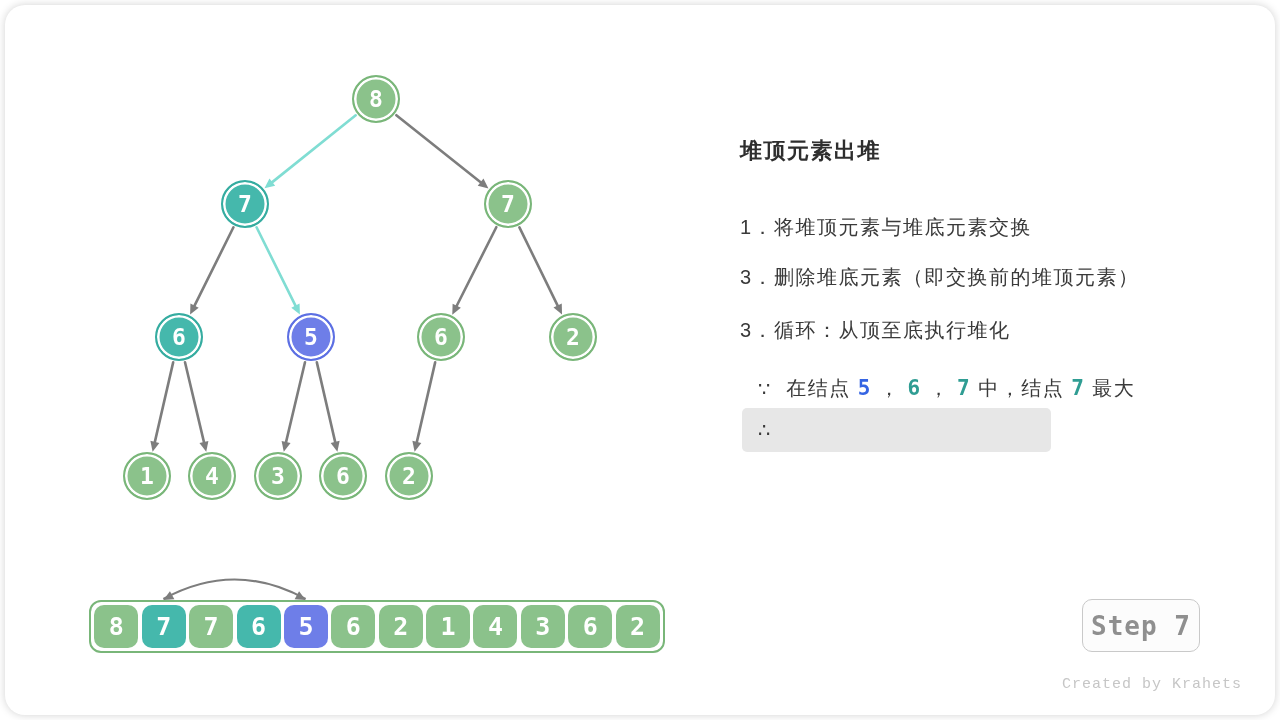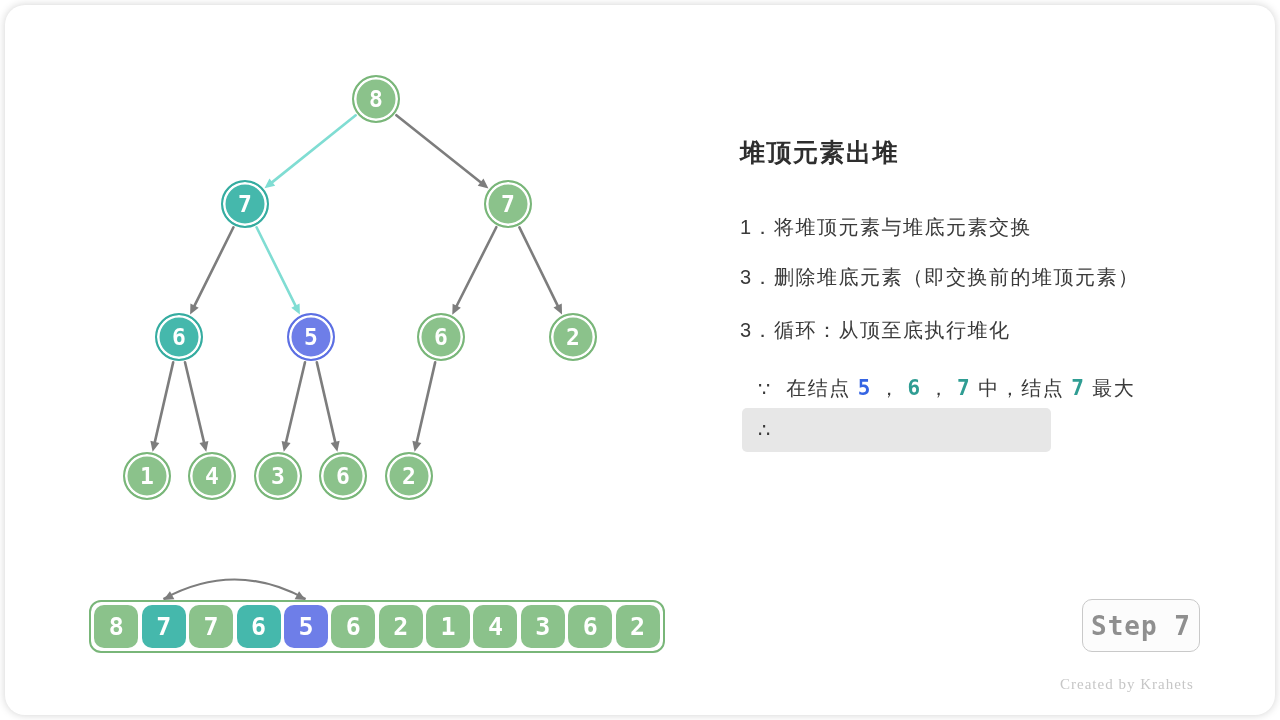--- a/index.html
+++ b/index.html
@@ -21,21 +21,21 @@
     box-shadow:inset 0 0 0 2.5px #fff;
     color:#fff;font-family:"DejaVu Sans Mono",monospace;font-weight:bold;font-size:23px;
   }
   .node--green{background:var(--node-green);border:2.5px solid var(--node-green-border);}
   .node--teal {background:var(--node-teal); border:2.5px solid var(--node-teal-border);}
   .node--blue {background:var(--node-blue); border:2.5px solid var(--node-blue-border);}
 
   
   .panel-title{
     position:absolute;left:740px;top:136px;
-    font-size:25px;font-weight:bold;color:#2E2E2E;letter-spacing:1.5px;white-space:nowrap;
+    font-size:22px;font-weight:bold;color:#2E2E2E;letter-spacing:1.5px;white-space:nowrap;
   }
   .step-item{
     position:absolute;left:740px;font-size:20px;color:var(--text-dark);
     letter-spacing:1.5px;white-space:nowrap;line-height:26px;
   }
   .reason-line{
     position:absolute;display:flex;align-items:center;
     font-size:20px;color:var(--text-dark);letter-spacing:1.5px;white-space:nowrap;
   }
   .reason-symbol{margin-right:14px;font-size:20px;}
@@ -71,22 +71,22 @@
 
   
   .step-badge{
     position:absolute;left:1082px;top:599px;width:118px;height:53px;
     box-sizing:border-box;border:1.5px solid var(--badge-border);border-radius:10px;
     background:#fcfcfc;display:flex;align-items:center;justify-content:center;
     font-family:"DejaVu Sans Mono",monospace;font-weight:bold;font-size:26px;
     color:var(--badge-text);letter-spacing:1px;
   }
   .credit{
-    position:absolute;left:1060px;top:676px;width:182px;
-    font-family:Liberation Serif, serif;font-size:15px;letter-spacing:1px;
+    position:absolute;left:1060px;top:676px;width:182px;text-align:right;
+    font-family:Liberation Mono, monospace;font-size:15px;letter-spacing:1px;
     color:var(--credit-text);white-space:nowrap;
   }
 </style>
 </head>
 <body>
 
 <div class="card"></div>
 
 <svg id="diagram-svg" viewBox="0 0 1280 720">
     <line x1="355.71252863566036" y1="115.26095033019591" x2="270.74948288550803" y2="183.3611015039821" stroke="#80DDD3" stroke-width="2.6" stroke-linecap="round"></line>

